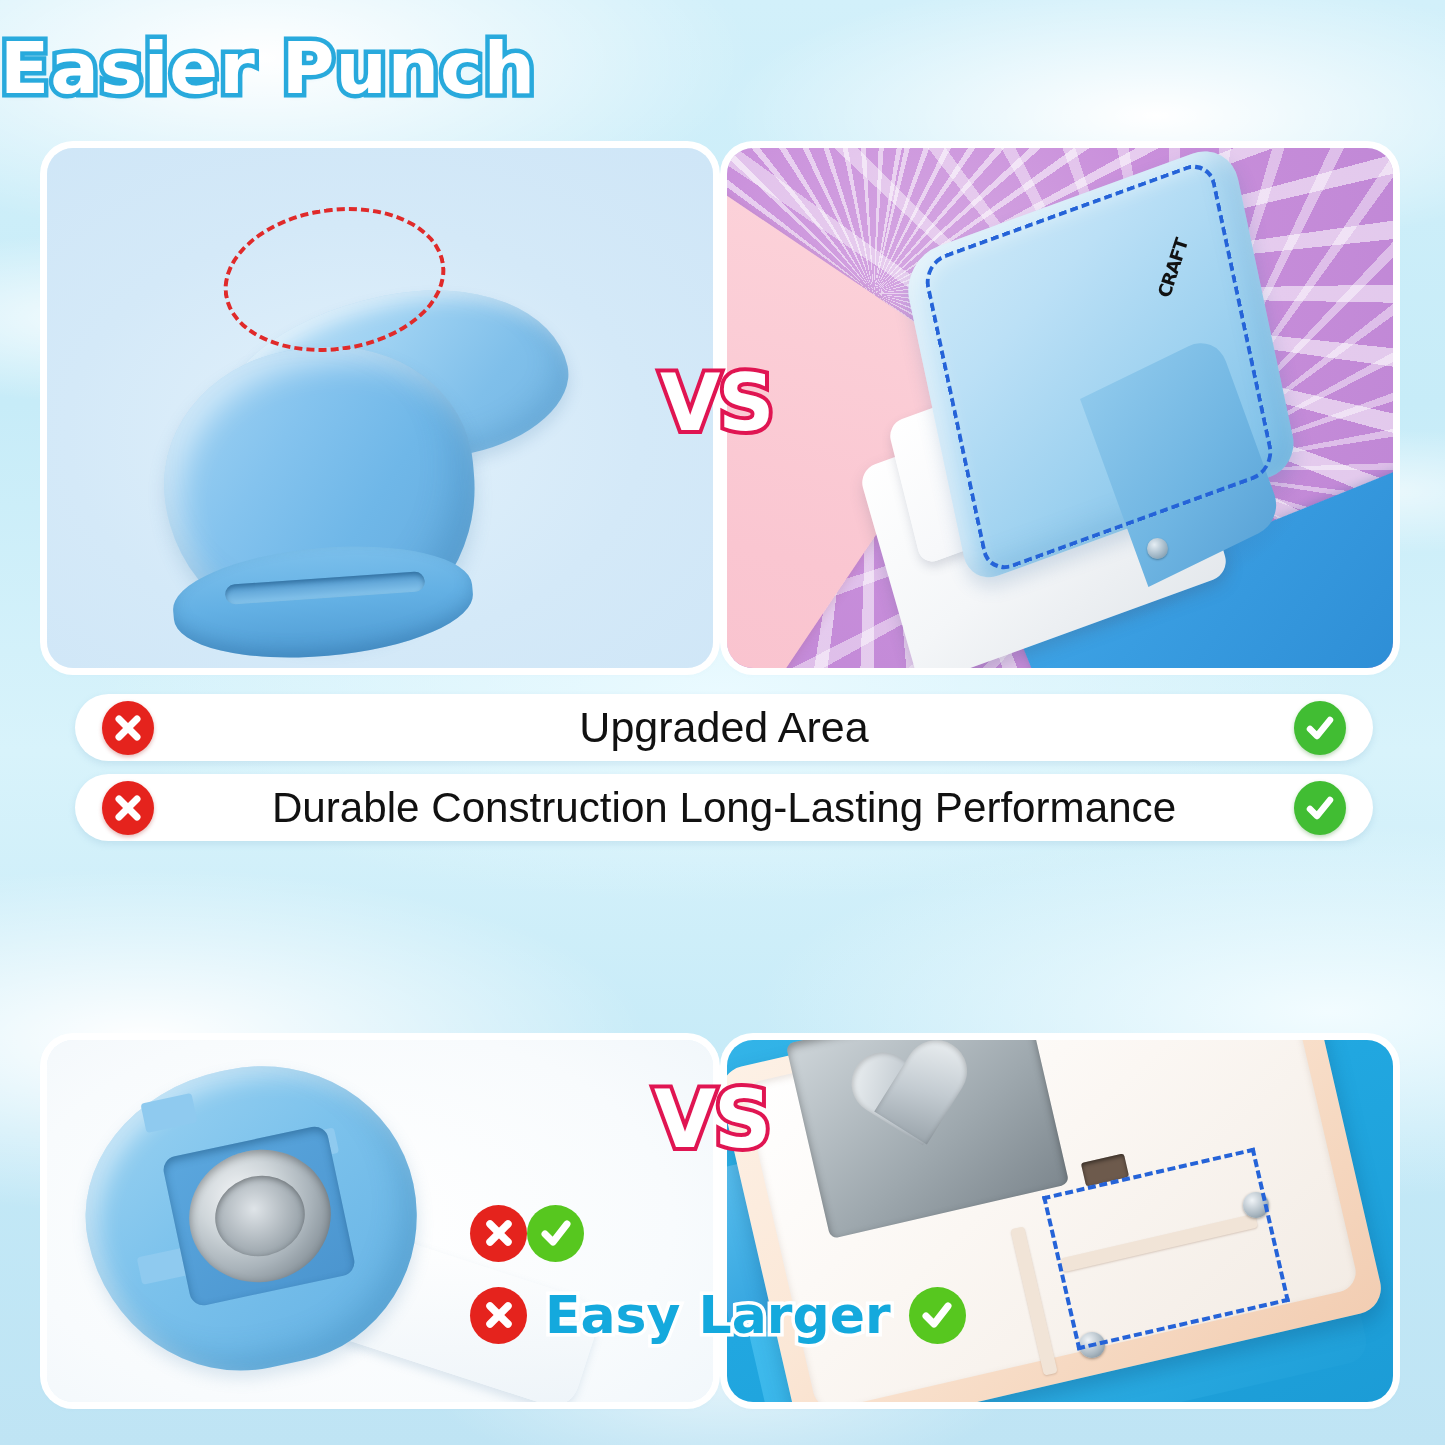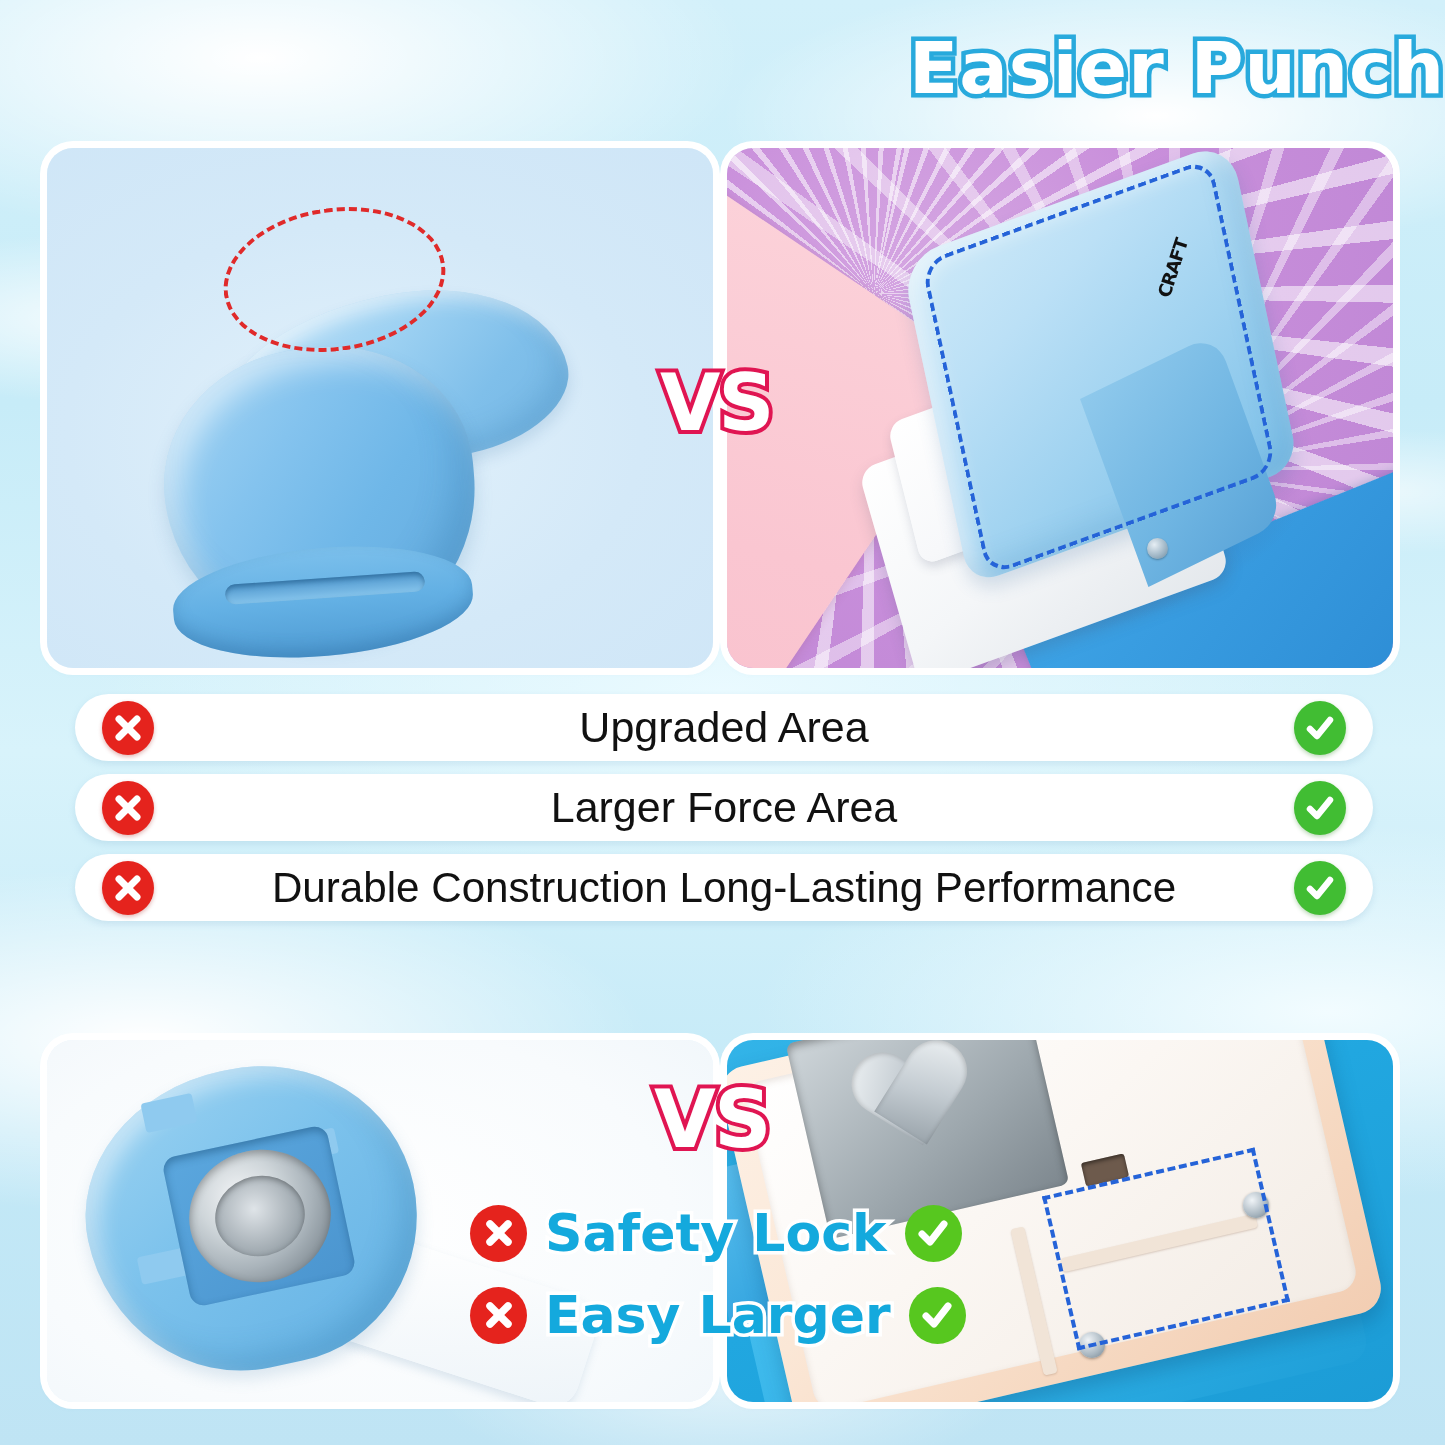--- a/index.html
+++ b/index.html
@@ -22,21 +22,21 @@
   }
   #bg:after{content:"";position:absolute;inset:0;
     background:
       radial-gradient(ellipse 380px 120px at 6% 22%, rgba(255,255,255,.75), rgba(255,255,255,0) 70%),
       radial-gradient(ellipse 300px 90px at 96% 34%, rgba(255,255,255,.6), rgba(255,255,255,0) 70%),
       radial-gradient(ellipse 420px 130px at 50% 96%, rgba(255,255,255,.5), rgba(255,255,255,0) 70%);
   }
 
   
   #title{
-    position:absolute;left:0;right:0;top:26px;text-align:right;
+    position:absolute;left:0;right:0;top:26px;text-align:left;
     font-size:72px;font-weight:bold;letter-spacing:1px;
     font-family:"DejaVu Sans",sans-serif;
     color:#ffffff;
     -webkit-text-stroke:9px #29aadd;
     paint-order:stroke fill;
     text-shadow:0 3px 4px rgba(41,170,221,.25);
     z-index:5;
   }
 
   
@@ -371,36 +371,20 @@
         </svg>
     </span>
     <span class="ftext">Upgraded Area</span>
     <span class="mark v">
       <svg width="34" height="34" viewBox="0 0 34 34">
           <polyline points="7,18 14,25 27,9" fill="none" stroke="#fff" stroke-width="6.5" stroke-linecap="round" stroke-linejoin="round"></polyline>
         </svg>
     </span>
   </div>
 
-  <div class="frow">
-    <span class="mark x">
-      <svg width="34" height="34" viewBox="0 0 34 34">
-          <g stroke="#fff" stroke-width="7" stroke-linecap="round">
-            <line x1="8" y1="8" x2="26" y2="26"></line>
-            <line x1="26" y1="8" x2="8" y2="26"></line>
-          </g>
-        </svg>
-    </span>
-    <span class="ftext">Larger Force Area</span>
-    <span class="mark v">
-      <svg width="34" height="34" viewBox="0 0 34 34">
-          <polyline points="7,18 14,25 27,9" fill="none" stroke="#fff" stroke-width="6.5" stroke-linecap="round" stroke-linejoin="round"></polyline>
-        </svg>
-    </span>
-  </div>
 
 
   <div class="frow wide">
     <span class="mark x">
       <svg width="34" height="34" viewBox="0 0 34 34">
           <g stroke="#fff" stroke-width="7" stroke-linecap="round">
             <line x1="8" y1="8" x2="26" y2="26"></line>
             <line x1="26" y1="8" x2="8" y2="26"></line>
           </g>
         </svg>
@@ -450,21 +434,20 @@
 
   <div class="blrow">
     <span class="bmark x">
       <svg width="38" height="38" viewBox="0 0 38 38">
           <g stroke="#fff" stroke-width="7.5" stroke-linecap="round">
             <line x1="10" y1="10" x2="28" y2="28"></line>
             <line x1="28" y1="10" x2="10" y2="28"></line>
           </g>
         </svg>
     </span>
-    <span class="bl-text">Safety Lock</span>
     <span class="bmark v">
       <svg width="38" height="38" viewBox="0 0 38 38">
           <polyline points="8,20 16,28 30,10" fill="none" stroke="#fff" stroke-width="7" stroke-linecap="round" stroke-linejoin="round"></polyline>
         </svg>
     </span>
   </div>
 
   <div class="blrow">
     <span class="bmark x">
       <svg width="38" height="38" viewBox="0 0 38 38">

